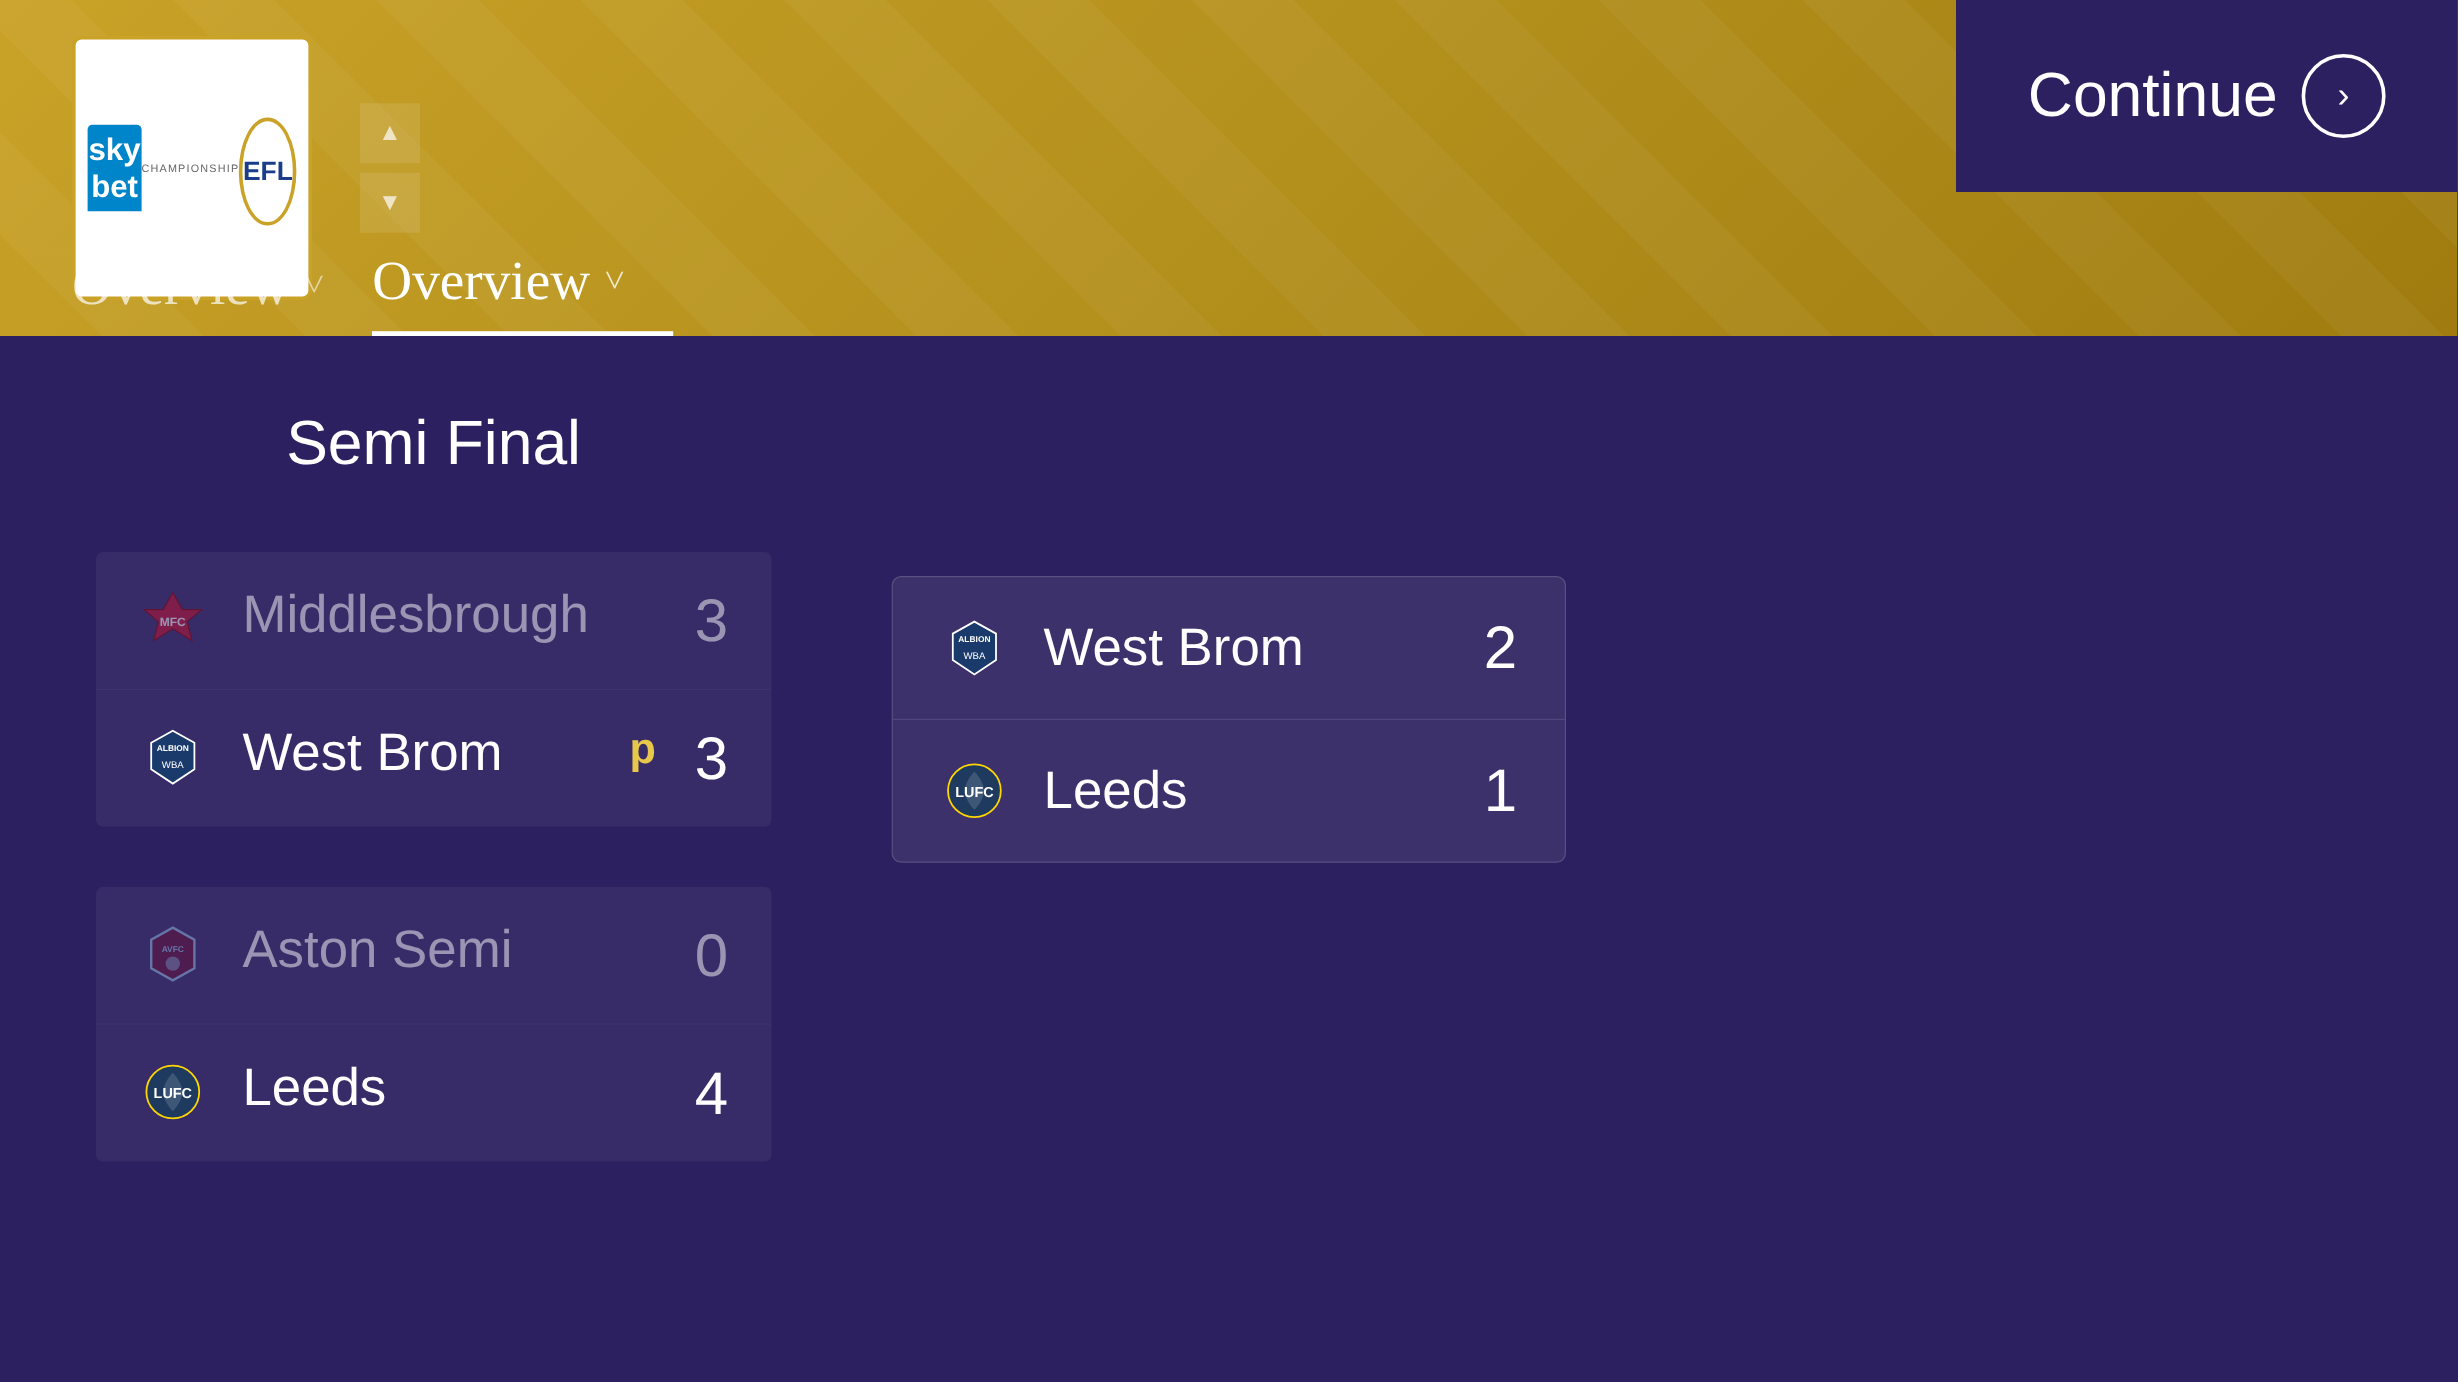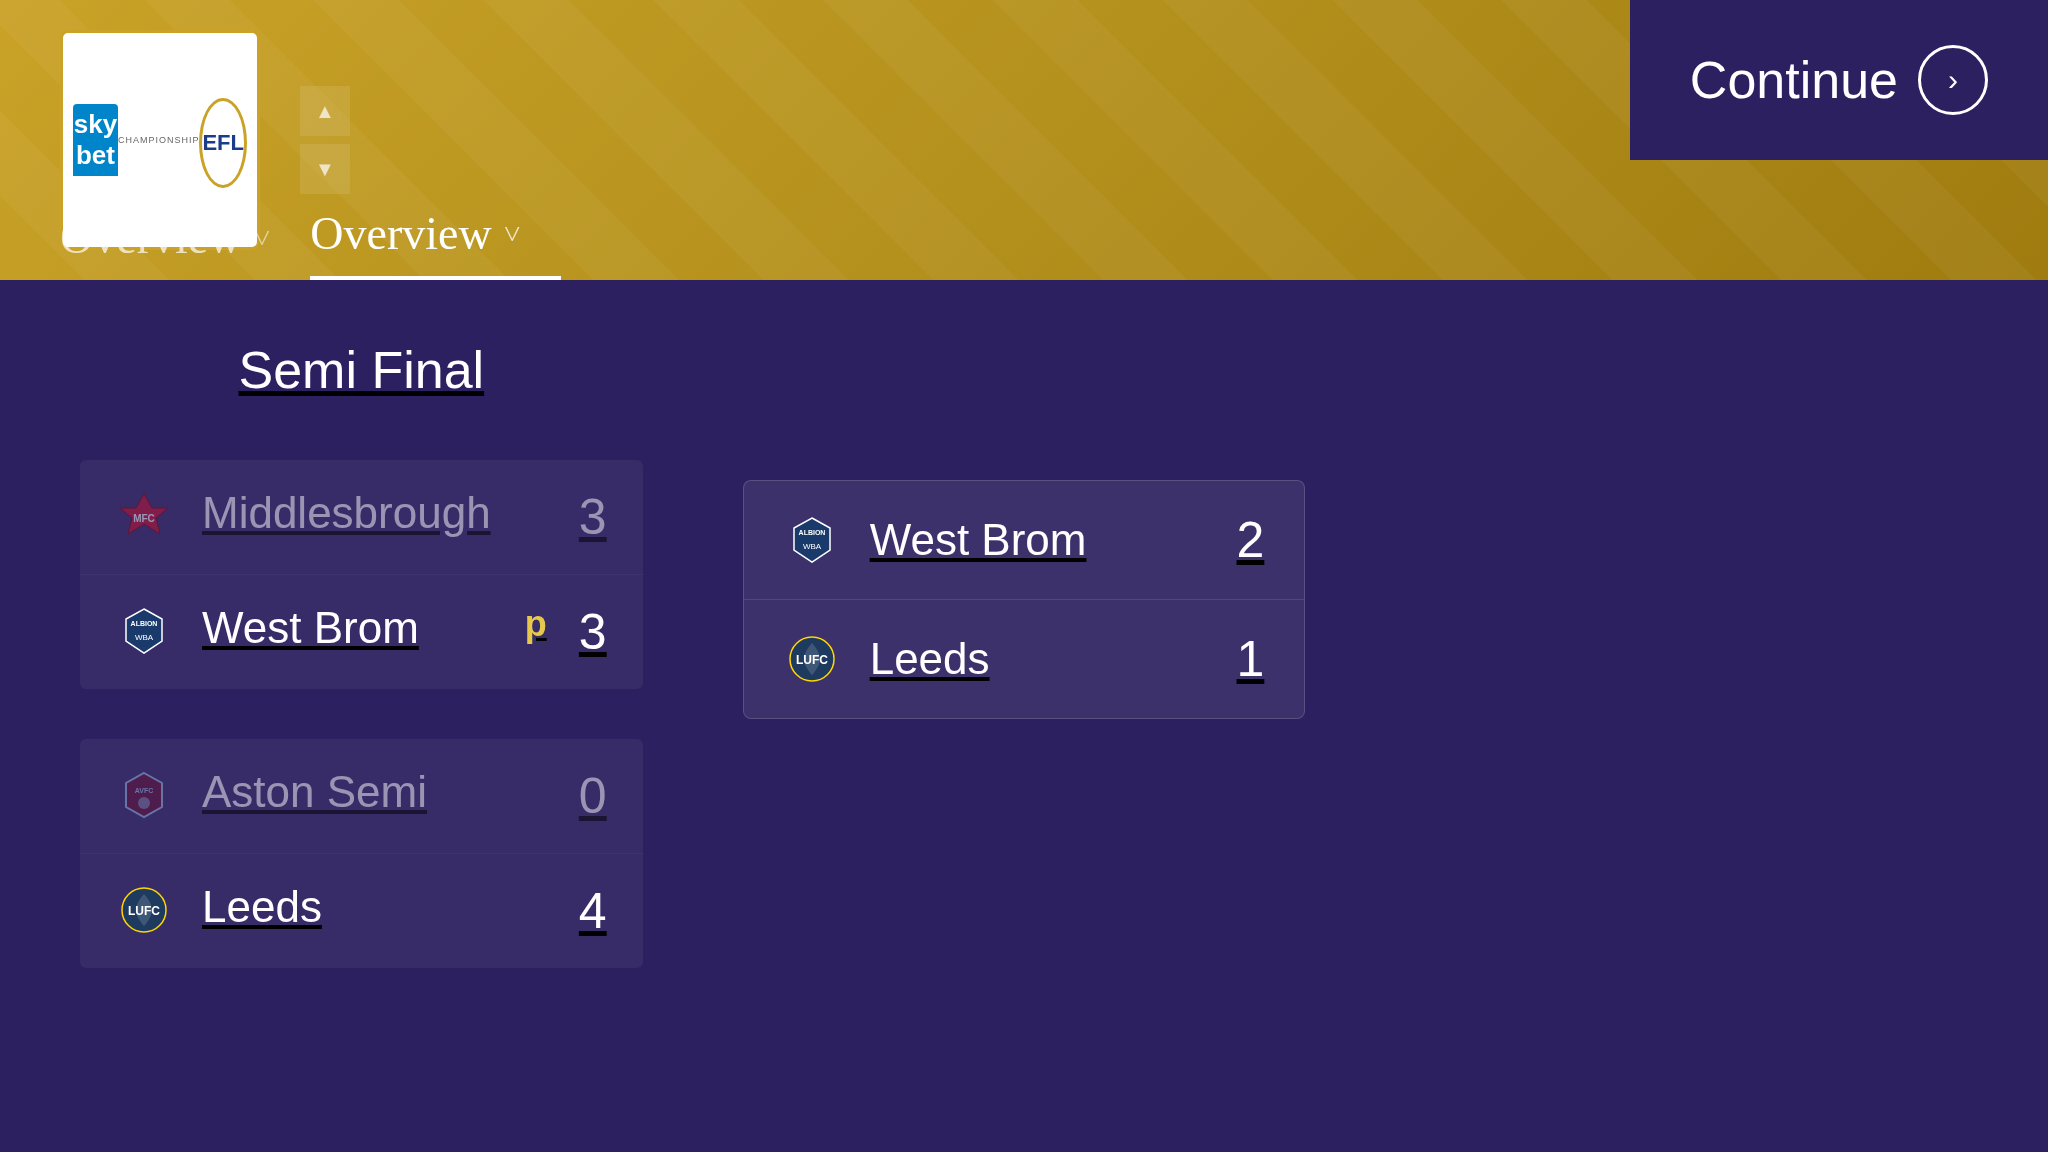--- a/index.html
+++ b/index.html
@@ -182,21 +182,20 @@
     }
 
     
     .main-content {
       width: 100%;
       height: calc(1152px - 280px);
       background: #2d2060;
       padding: 60px 80px;
       display: flex;
       gap: 100px;
-      text-decoration: underline;
     }
 
     .column {
       flex: 1;
     }
 
     .column-title {
       color: white;
       font-size: 52px;
       font-weight: 300;

